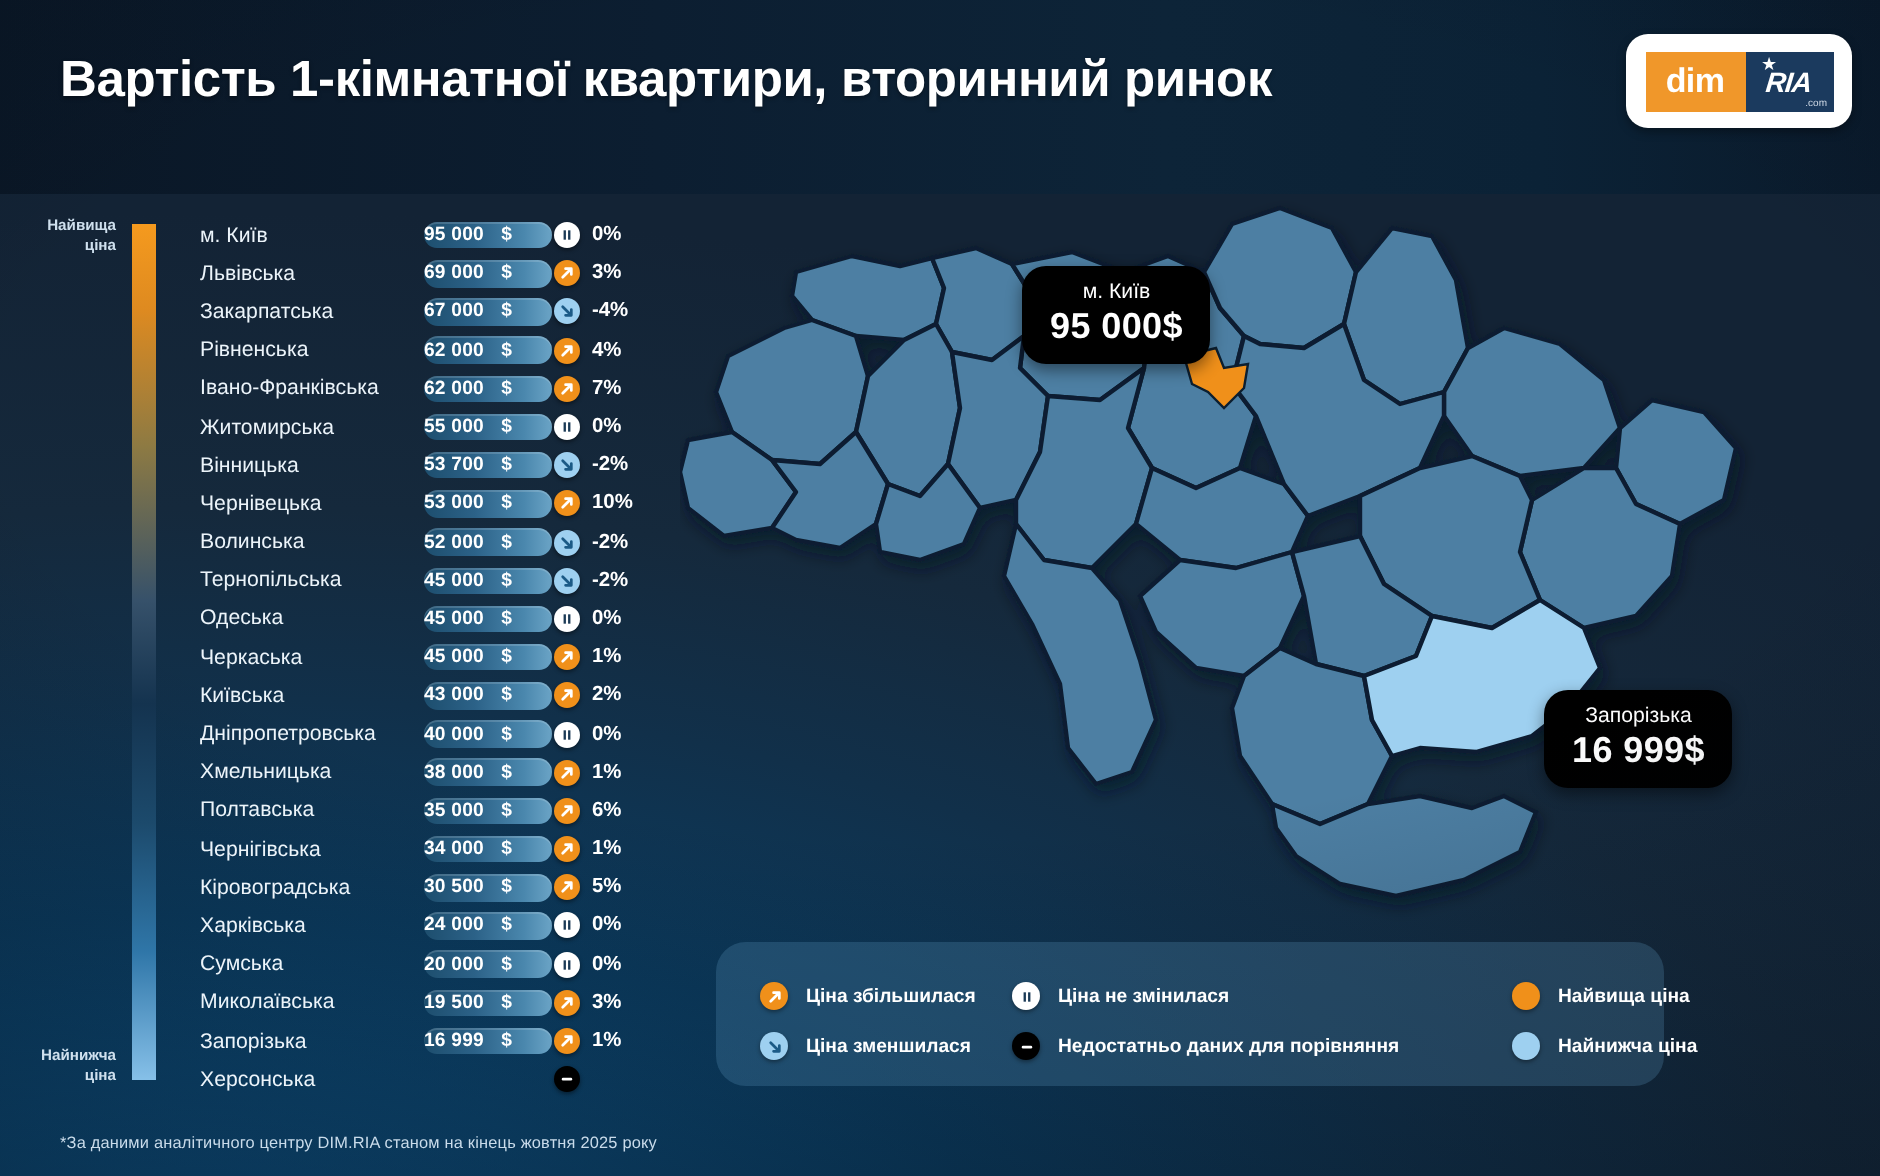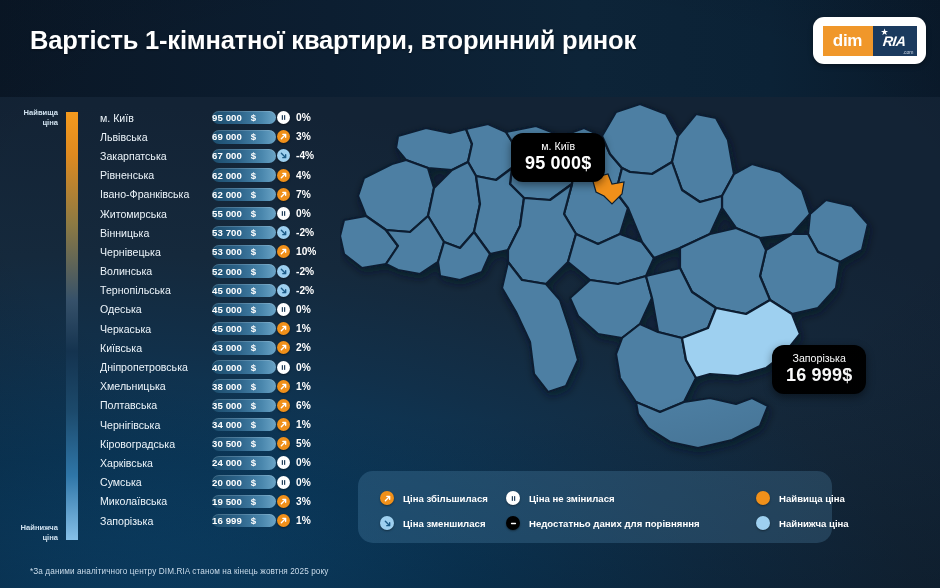--- a/index.html
+++ b/index.html
@@ -543,20 +543,28 @@
           <span class="price">16 999</span>
           <span class="cur">$</span>
         </div>
         <div class="badge up">
           <svg width="9" height="9" viewBox="0 0 10 10">
             <path d="M2.6 7.4 L7.2 2.8 M4.2 2.6 L7.4 2.6 L7.4 5.8" stroke="#fff" stroke-width="1.5" fill="none" stroke-linecap="round" stroke-linejoin="round"></path>
           </svg>
         </div>
         <div class="pct">1%</div>
       </div>
+      <div class="row">
+        <div class="reg-name">Херсонська</div>
+        <div class="badge none">
+          <svg width="9" height="9" viewBox="0 0 10 10">
+            <rect x="2.1" y="4.3" width="5.8" height="1.5" rx=".7" fill="#fff"></rect>
+          </svg>
+        </div>
+      </div>
     </div>
 
   <div class="legend" id="legend-panel">
       <div class="lg-item" id="lg-0">
         <div class="lg-dot up">
           <svg width="9" height="9" viewBox="0 0 10 10">
             <path d="M2.6 7.4 L7.2 2.8 M4.2 2.6 L7.4 2.6 L7.4 5.8" stroke="#fff" stroke-width="1.5" fill="none" stroke-linecap="round" stroke-linejoin="round"></path>
           </svg>
         </div>
         <div class="lg-txt">Ціна збільшилася</div>

